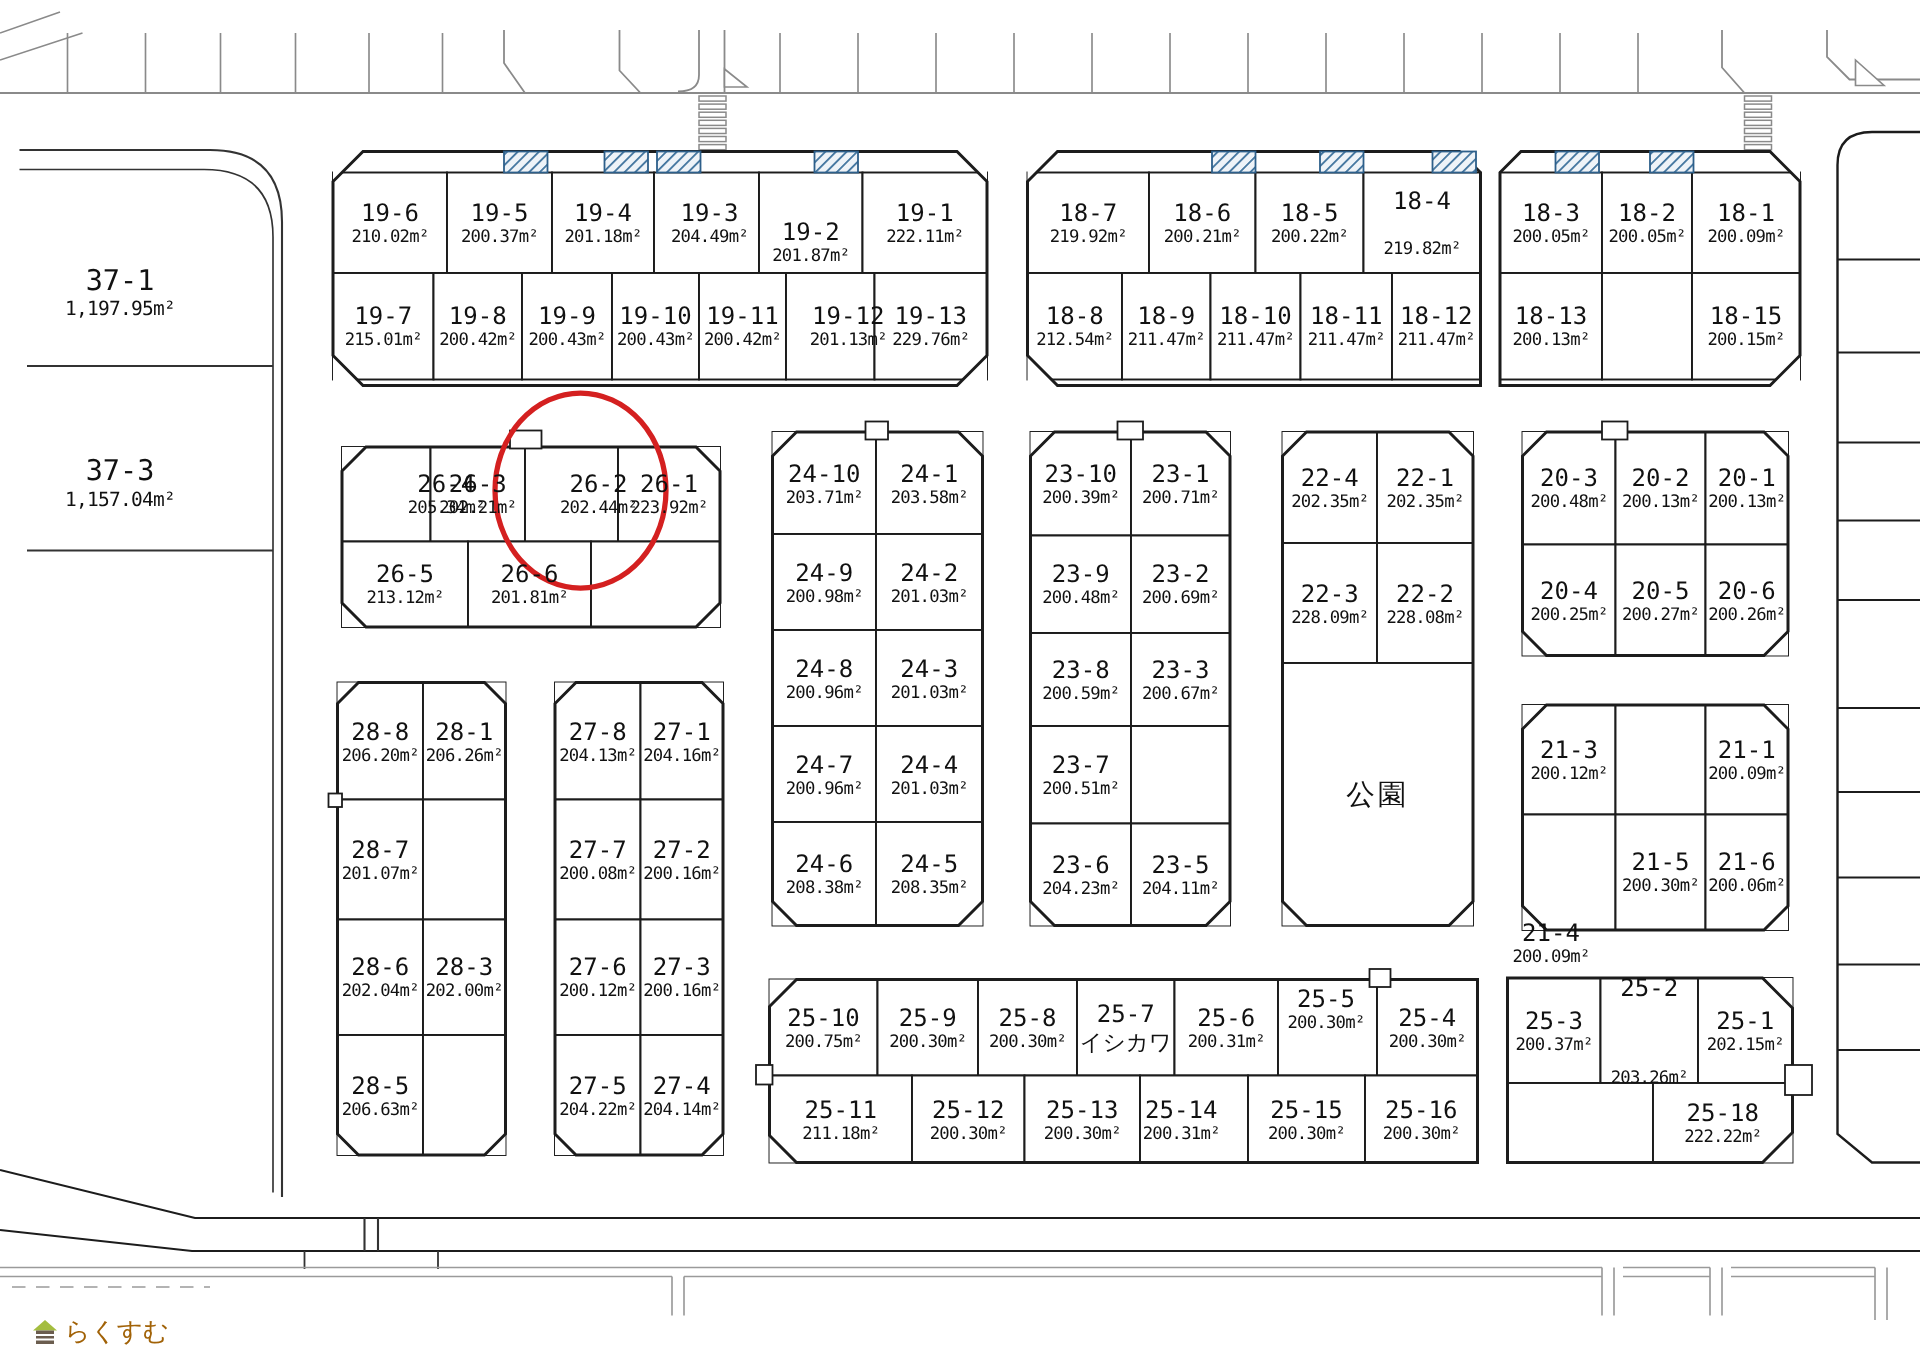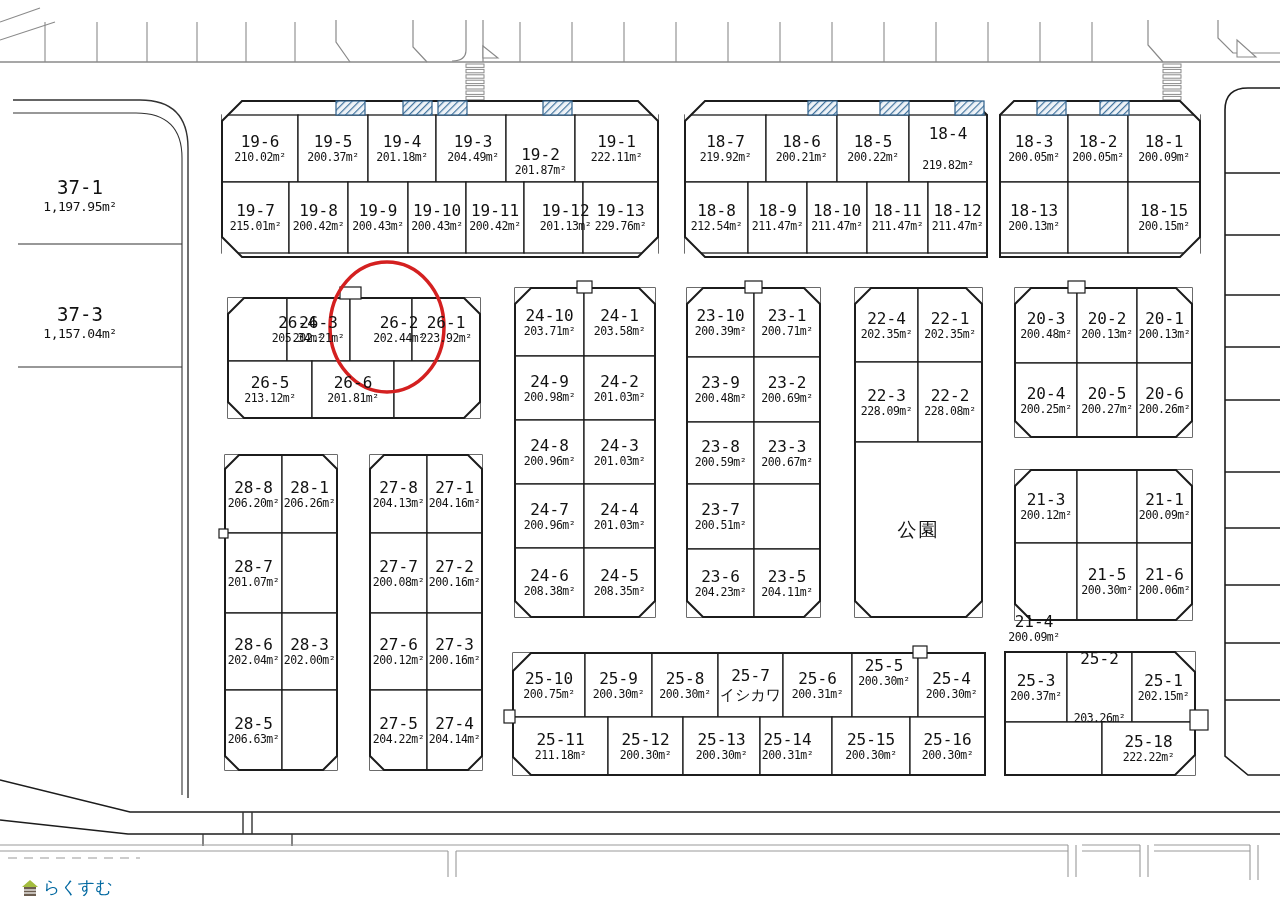--- a/index.html
+++ b/index.html
@@ -9,21 +9,21 @@
   .lot{position:absolute;display:flex;flex-direction:column;align-items:center;justify-content:center;
        color:#111;text-align:center;pointer-events:auto;}
   .lot .lbl{font-size:16px;line-height:1.2;white-space:nowrap;}
   .lot .ar{font-size:11.5px;line-height:1.2;white-space:nowrap;letter-spacing:-0.5px;}
   .lot .note{font-size:15px;line-height:1.2;white-space:nowrap;font-family:"DejaVu Sans",sans-serif;}
   .biglot .lbl{font-size:19px;}
   .biglot .ar{font-size:13px;}
   .park{position:absolute;display:flex;align-items:center;justify-content:center;
         font-size:19px;color:#111;font-family:"DejaVu Sans",sans-serif;letter-spacing:2px;}
   #logo{position:absolute;left:22px;top:876px;display:flex;align-items:center;gap:5px;
-        color:#0369a1;font-size:17px;font-family:"DejaVu Sans",sans-serif;}
+        color:#a16207;font-size:17px;font-family:"DejaVu Sans",sans-serif;}
 </style>
 </head>
 <body>
 
 <div id="stage">
   <svg id="maplines" width="1280" height="905" viewBox="0 0 1280 905">
     <defs>
       <pattern id="hatch" width="5" height="5" patternUnits="userSpaceOnUse" patternTransform="rotate(45)">
         <rect width="5" height="5" fill="#eef3f8"></rect>
         <line x1="0" y1="0" x2="0" y2="5" stroke="#41749e" stroke-width="2.4"></line>

